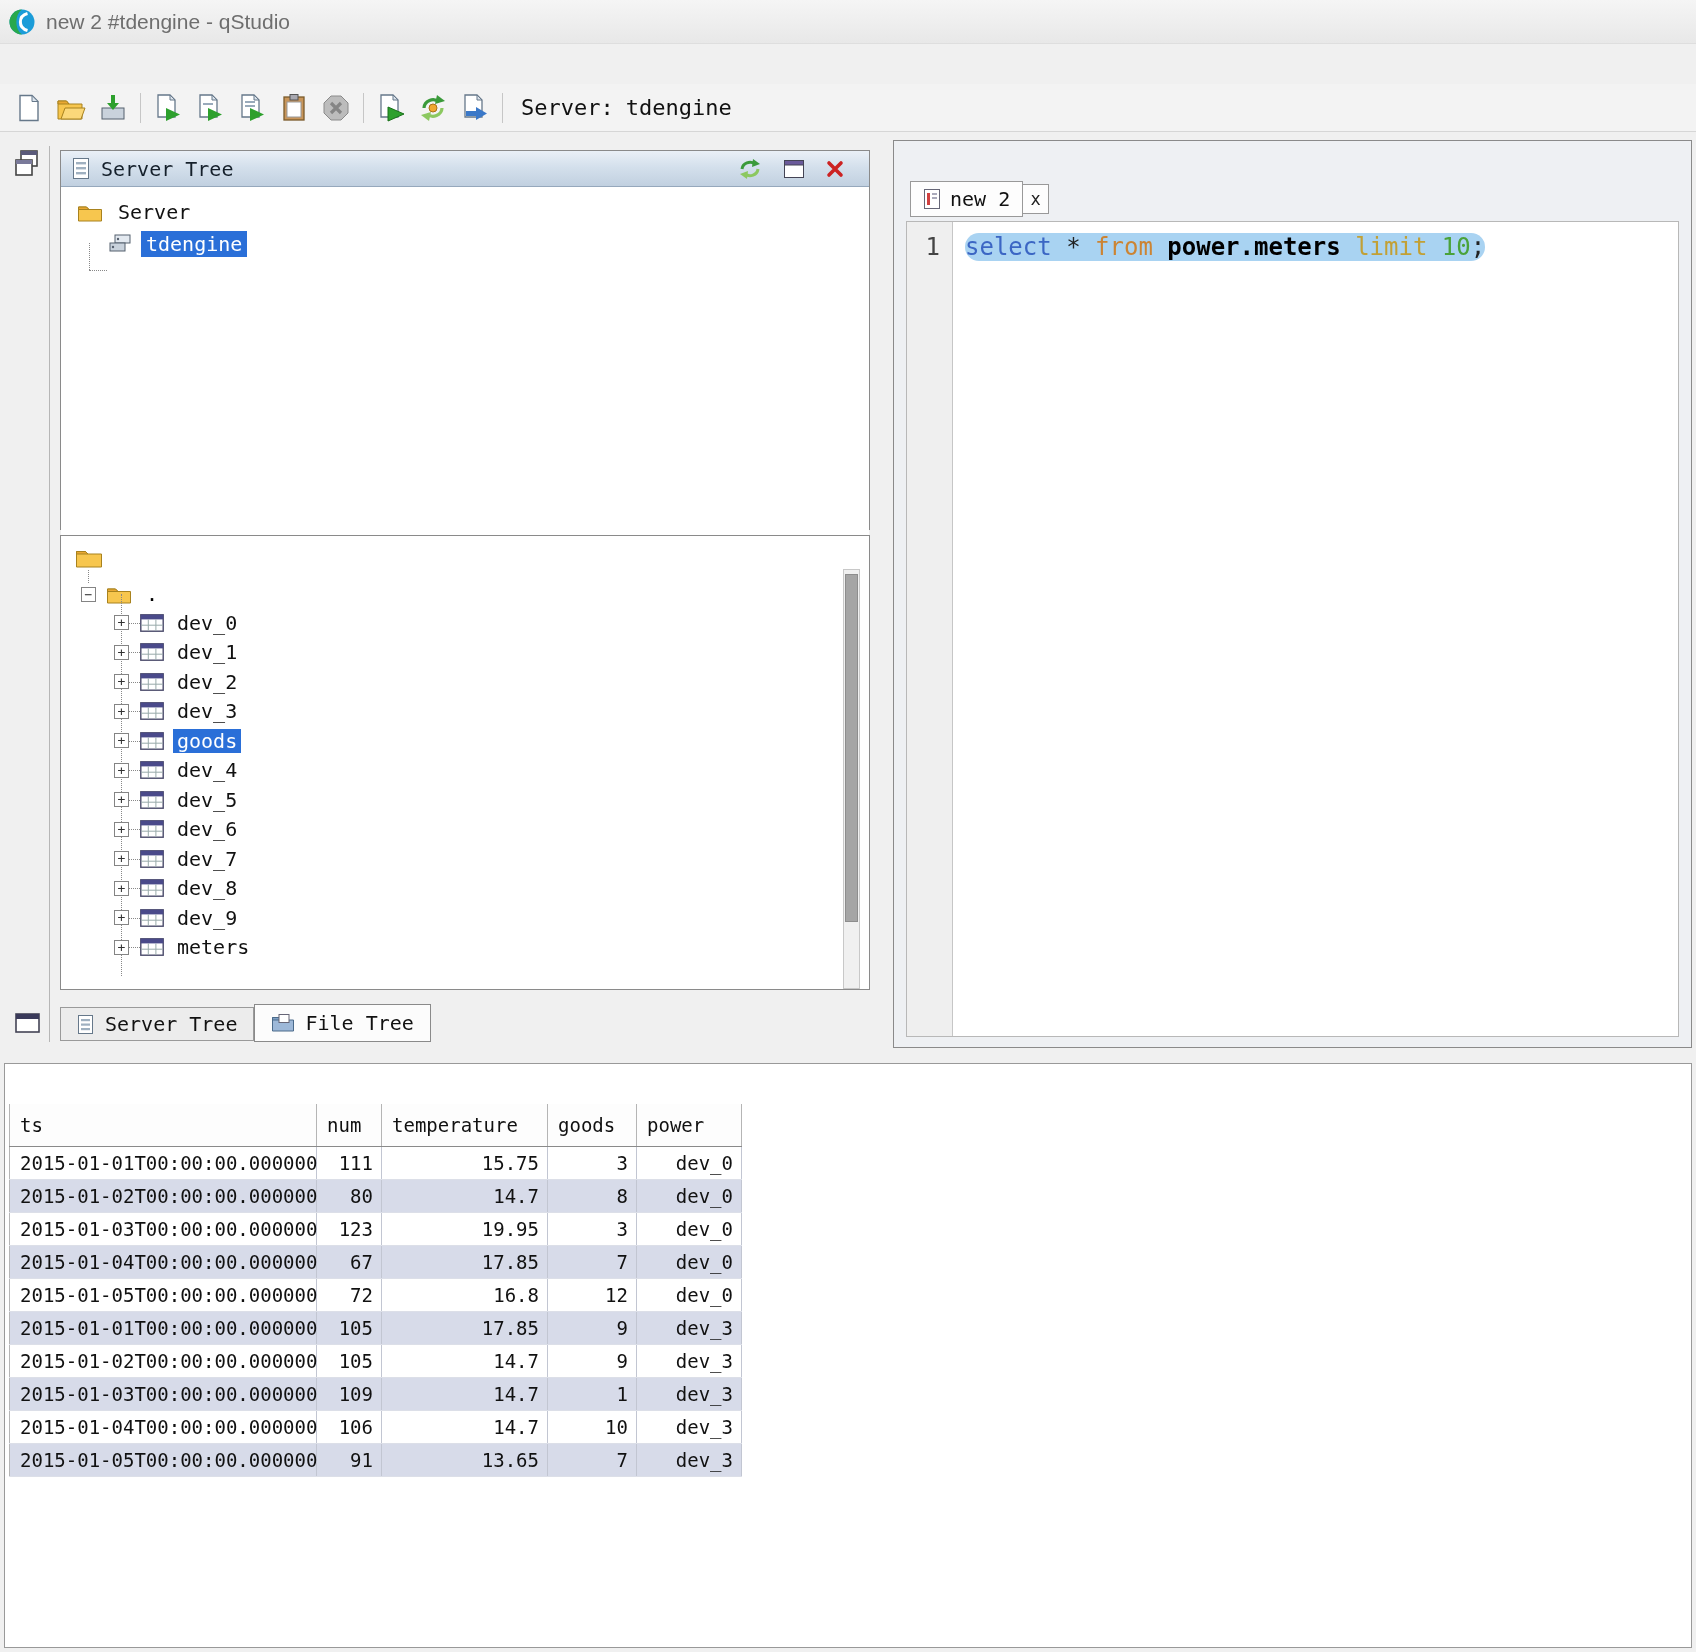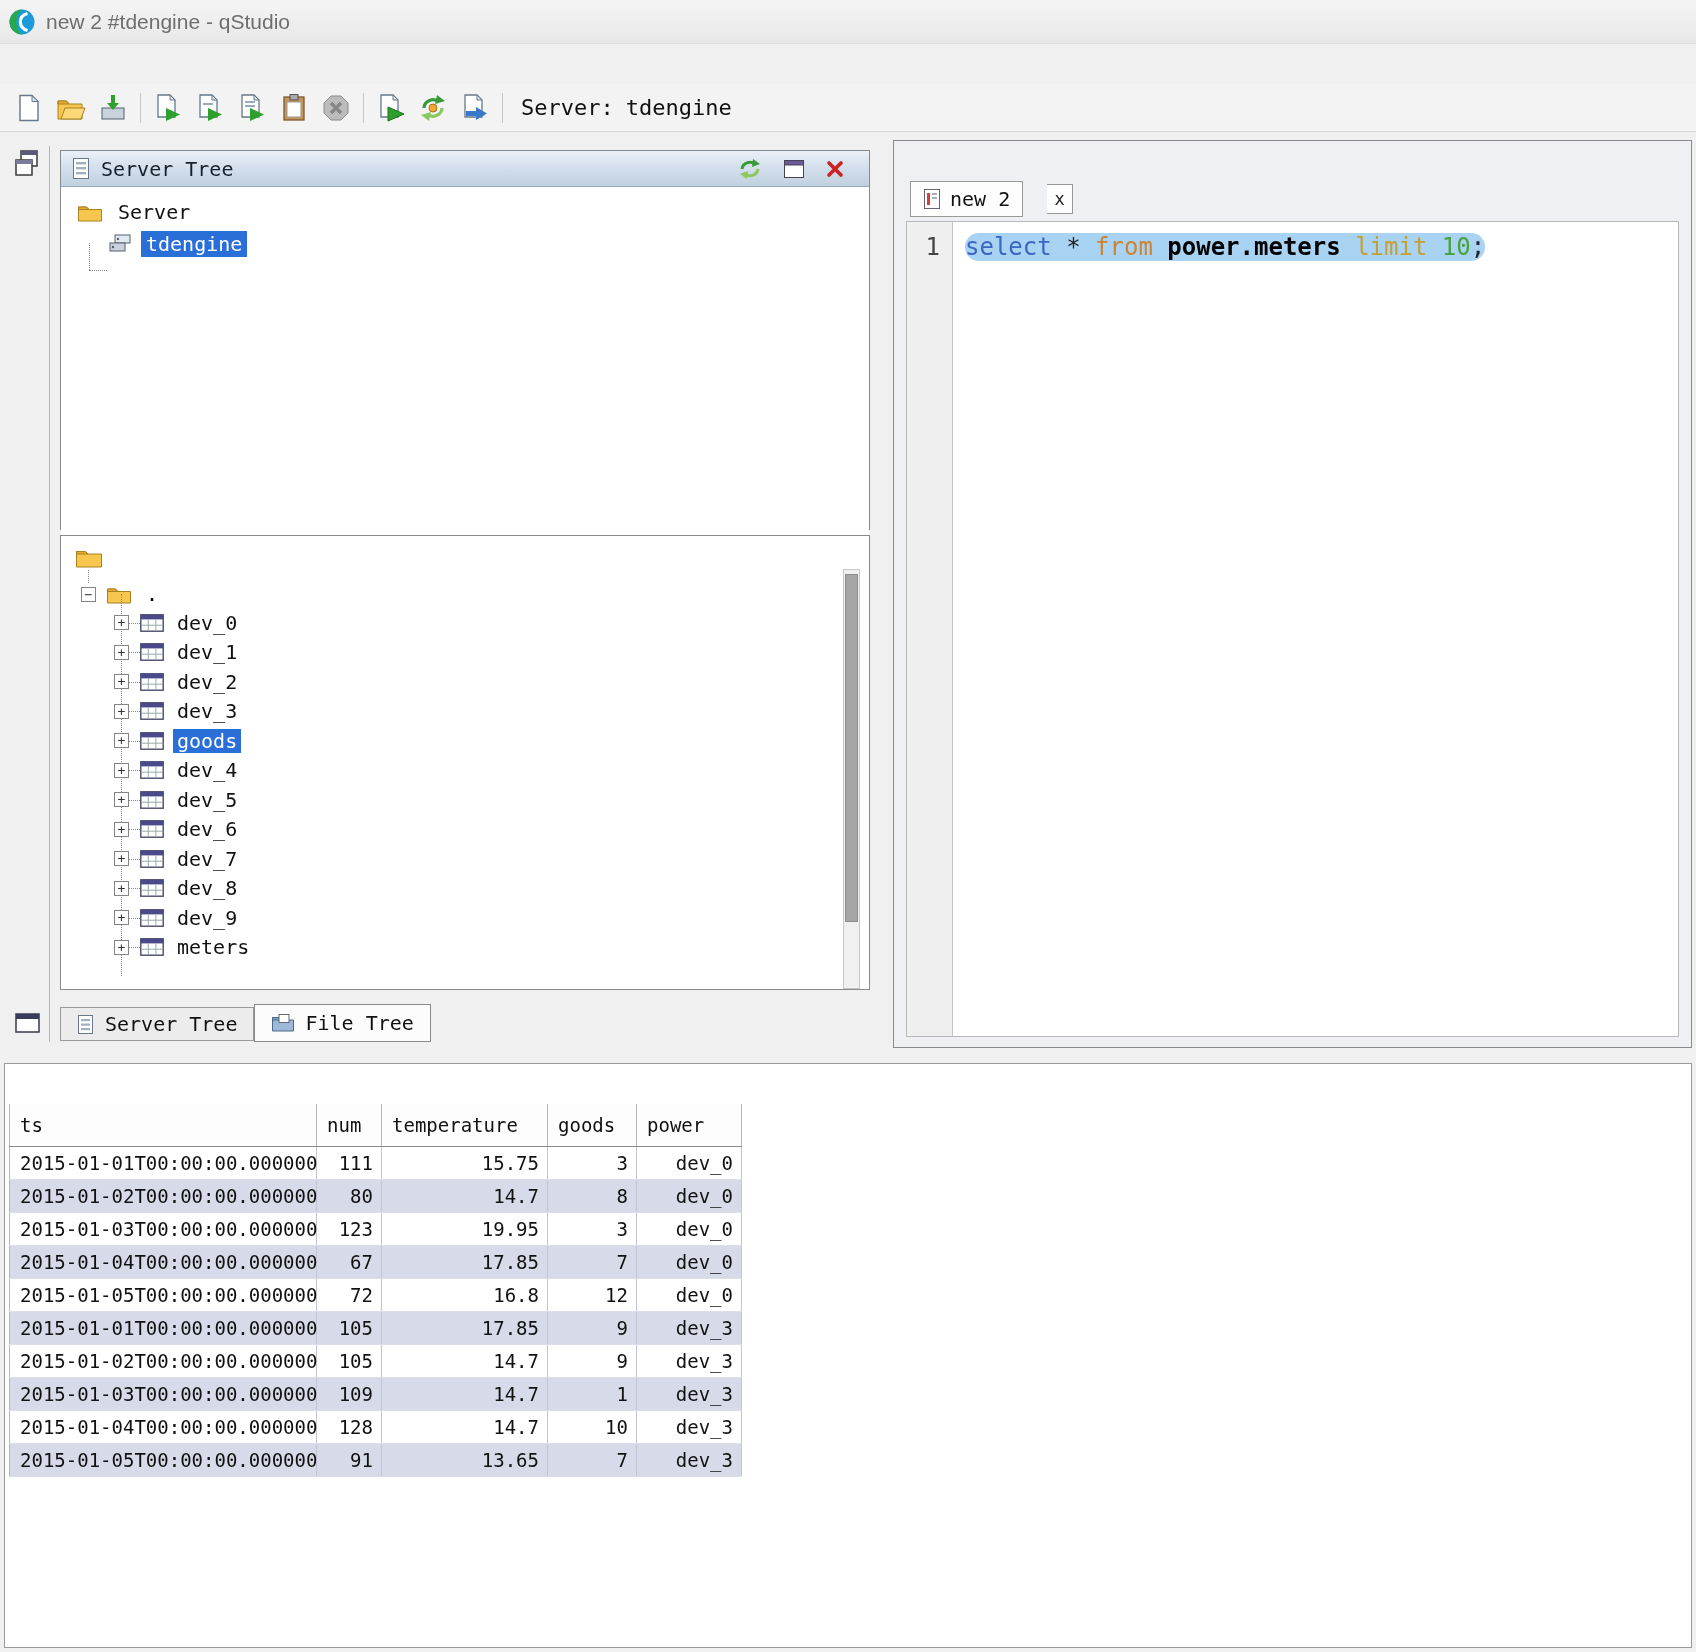--- a/index.html
+++ b/index.html
@@ -63,21 +63,21 @@
   .ft-scrollbar{position:absolute;right:9px;top:33px;width:17px;height:420px;background:#f0f0f0;border:1px solid #c8c8c8;}
   .ft-thumb{position:absolute;left:1px;right:1px;top:4px;height:348px;background:#a5a5a5;border:1px solid #8d8d8d;}
 
   
   .left-tabs{position:absolute;left:60px;top:1004px;height:40px;display:flex;align-items:flex-start;}
   .ltab{display:flex;align-items:center;gap:10px;font-size:20px;color:#111;padding:0 16px;border:1px solid #9a9a9a;background:#ececec;height:34px;margin-top:3px;}
   .ltab.active{background:#fcfcfc;height:38px;margin-top:0;border-color:#8a8a8a;}
 
   
   .documents-panel{position:absolute;left:893px;top:140px;width:799px;height:908px;border:1px solid #8a8a8a;background:#eef0f3;}
-  .doc-tabbar{position:absolute;top:40px;left:16px;height:36px;display:flex;align-items:center;gap:24px;}
+  .doc-tabbar{position:absolute;top:40px;left:16px;height:36px;display:flex;align-items:center;}
   .doc-tab{display:flex;align-items:center;gap:9px;background:#fdfdfd;border:1px solid #999;height:36px;padding:0 12px;font-size:20px;color:#111;}
   .doc-tab-close{width:26px;height:30px;border:1px solid #999;border-left:none;background:#fdfdfd;display:flex;align-items:center;justify-content:center;font-size:17px;color:#222;}
   .editor{position:absolute;left:12px;top:80px;right:12px;bottom:10px;background:#fff;border:1px solid #b8b8b8;display:flex;}
   .gutter{width:46px;background:#efefef;border-right:1px solid #c6c6c6;font-size:24px;color:#444;text-align:right;padding:8px 12px 0 0;line-height:34px;}
   .code-area{flex:1;padding-top:8px;font-size:24px;line-height:34px;}
   .code-line{padding-left:12px;white-space:pre;cursor:text;}
   .sel-bg{background:#a9d3f2;border-radius:14px;}
   .tok-keyword{color:#3b66c4;}
   .tok-operator{color:#222;}
   .tok-keyword-from{color:#cc8433;}
@@ -607,21 +607,21 @@
           </tr>
           <tr class="alt">
             <td class="ts-cell">2015-01-03T00:00:00.000000</td>
             <td class="num-cell">109</td>
             <td class="num-cell">14.7</td>
             <td class="num-cell">1</td>
             <td class="num-cell">dev_3</td>
           </tr>
           <tr>
             <td class="ts-cell">2015-01-04T00:00:00.000000</td>
-            <td class="num-cell">128</td>
+            <td class="num-cell">106</td>
             <td class="num-cell">14.7</td>
             <td class="num-cell">10</td>
             <td class="num-cell">dev_3</td>
           </tr>
           <tr class="alt">
             <td class="ts-cell">2015-01-05T00:00:00.000000</td>
             <td class="num-cell">91</td>
             <td class="num-cell">13.65</td>
             <td class="num-cell">7</td>
             <td class="num-cell">dev_3</td>

